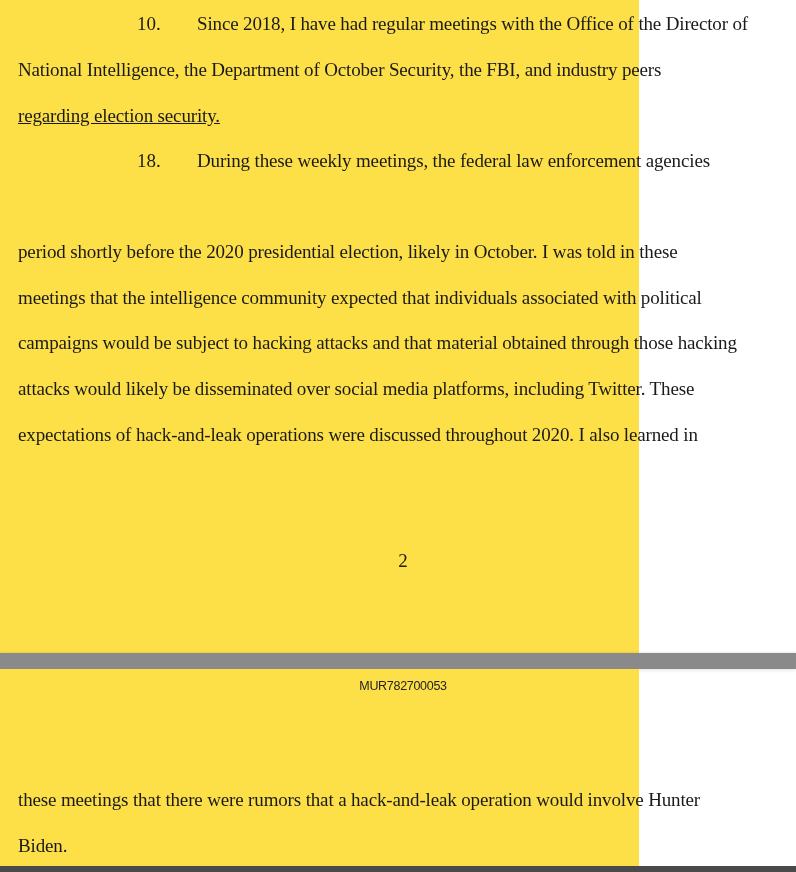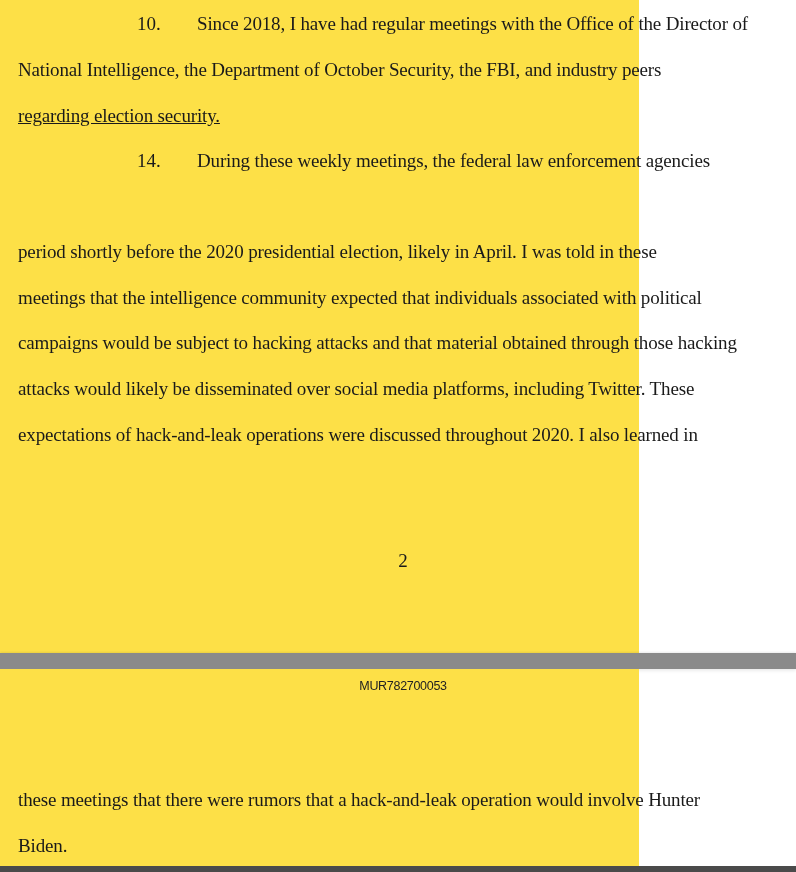--- a/index.html
+++ b/index.html
@@ -82,23 +82,23 @@
   </style>
 </head>
 <body>
 
 <div class="page page-top">
   <span class="para-num" style="top:13px; left:137px;">10.</span>
   <div class="line" style="top:13px; left:197px;">Since 2018, I have had regular meetings with the Office of the Director of</div>
   <div class="line" style="top:59px;">National Intelligence, the Department of October Security, the FBI, and industry peers</div>
   <div class="line" style="top:105px;text-decoration:underline;">regarding election security.</div>
 
-  <span class="para-num" style="top:150px; left:137px;">14.</span>
+  <span class="para-num" style="top:150px; left:137px;">18.</span>
   <div class="line" style="top:150px; left:197px;">During these weekly meetings, the federal law enforcement agencies</div>
-  <div class="line" style="top:241px;">period shortly before the 2020 presidential election, likely in April.  I was told in these</div>
+  <div class="line" style="top:241px;">period shortly before the 2020 presidential election, likely in October.  I was told in these</div>
   <div class="line" style="top:287px;">meetings that the intelligence community expected that individuals associated with political</div>
   <div class="line" style="top:332px;">campaigns would be subject to hacking attacks and that material obtained through those hacking</div>
   <div class="line" style="top:378px;">attacks would likely be disseminated over social media platforms, including Twitter.  These</div>
   <div class="line" style="top:424px;">expectations of hack-and-leak operations were discussed throughout 2020.  I also learned in</div>
 
   <div class="page-number">2</div>
 </div>
 
 <div class="page-break"></div>
 

